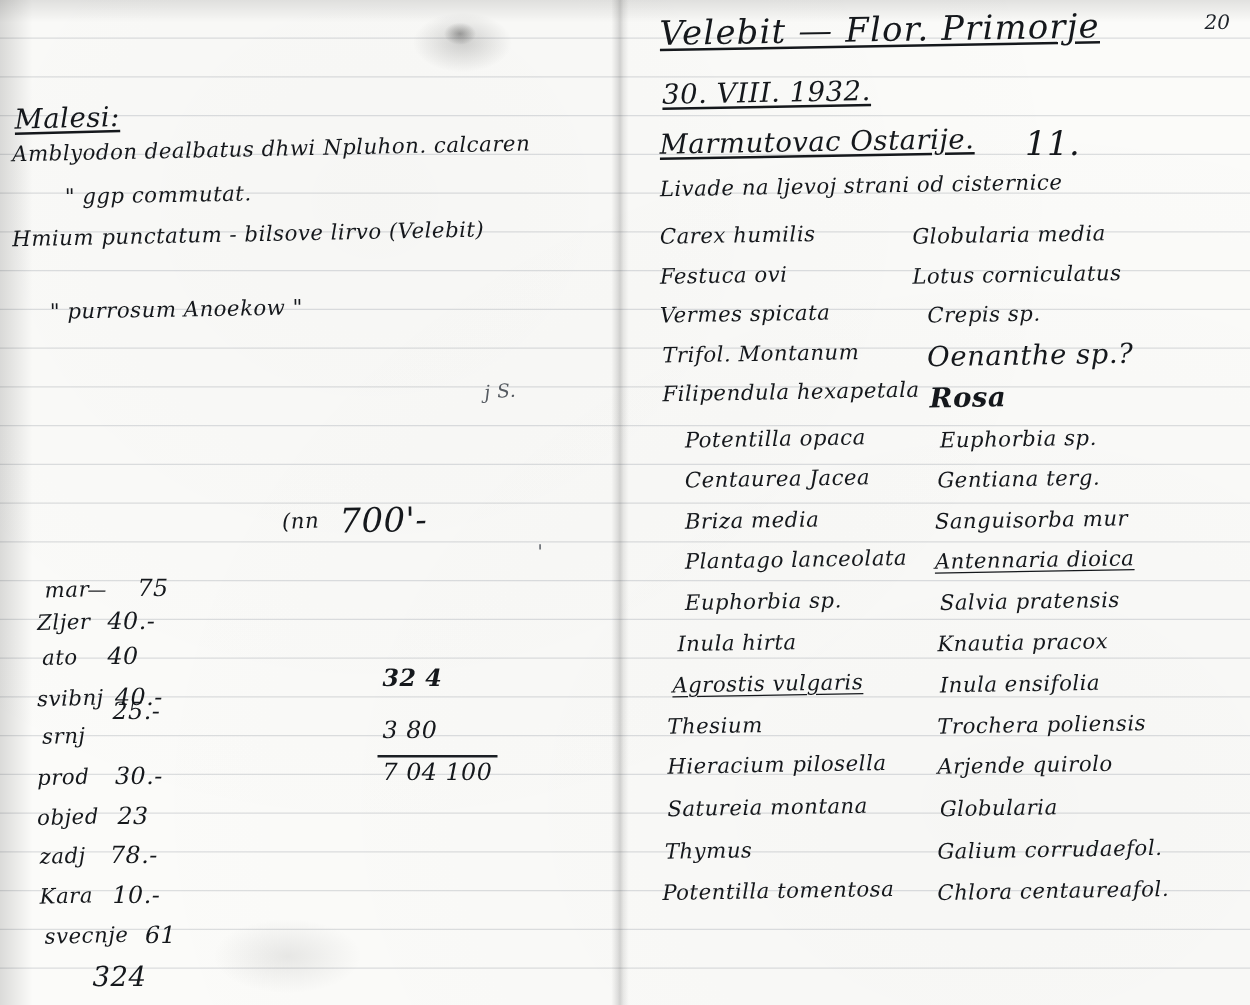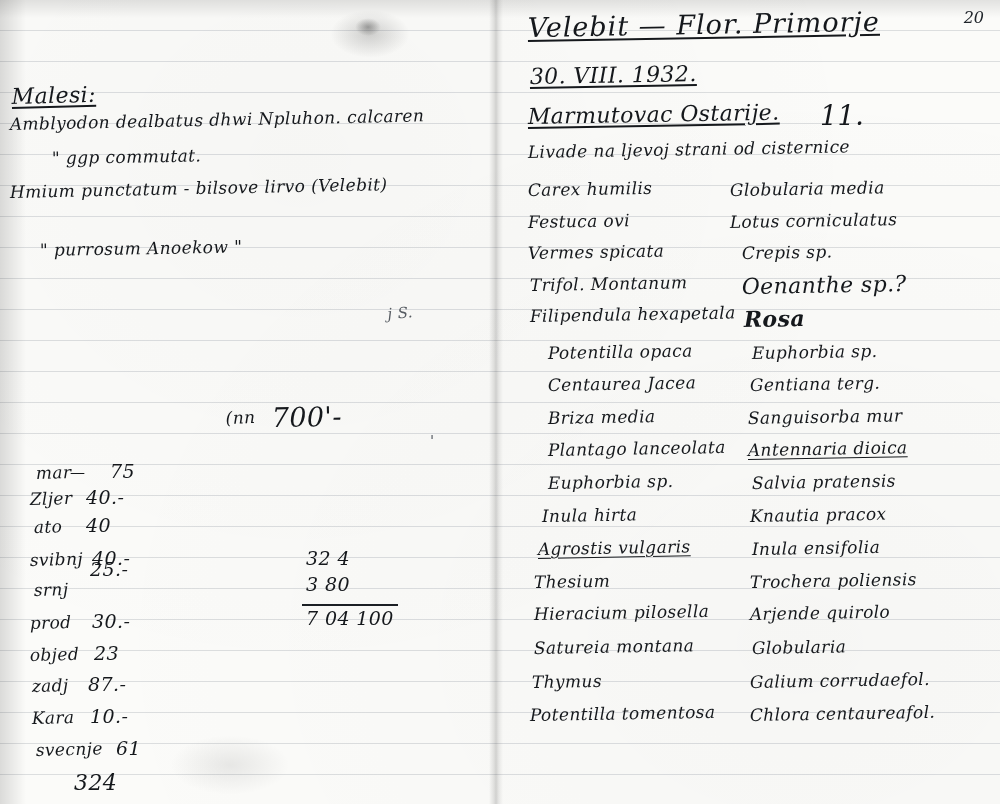--- a/index.html
+++ b/index.html
@@ -182,32 +182,32 @@
     <div class="hw ledger-label" style="left:34px; top:580px; transform:rotate(-1.5deg);">srnj</div>
     <div class="hw ledger-value" style="left:90px; top:558px;">25.-</div>
 
     <div class="hw ledger-label" style="left:30px; top:613px; transform:rotate(-1.5deg);">prod</div>
     <div class="hw ledger-value" style="left:92px; top:610px;">30.-</div>
 
     <div class="hw ledger-label" style="left:30px; top:645px; transform:rotate(-1.5deg);">objed</div>
     <div class="hw ledger-value" style="left:94px; top:642px;">23</div>
 
     <div class="hw ledger-label" style="left:32px; top:676px; transform:rotate(-1.5deg);">zadj</div>
-    <div class="hw ledger-value" style="left:88px; top:673px;">87.-</div>
+    <div class="hw ledger-value" style="left:88px; top:673px;">78.-</div>
 
     <div class="hw ledger-label" style="left:32px; top:708px; transform:rotate(-1.5deg);">Kara</div>
     <div class="hw ledger-value" style="left:90px; top:705px;">10.-</div>
 
     <div class="hw ledger-label" style="left:36px; top:740px; transform:rotate(-1.5deg);">svecnje</div>
     <div class="hw ledger-value" style="left:116px; top:737px;">61</div>
 
     <div class="hw ledger-value" style="left:74px; top:770px; font-size:22px;">324</div>
   </div>
 
-  <div class="hw num" style="left:306px; top:547px;">32 4</div>
+  <div class="hw num" style="left:306px; top:532px;font-weight:bold;">32 4</div>
   <div class="hw num" style="left:306px; top:573px;">3 80</div>
   <div class="rule-line" style="left:302px; top:604px; width:96px;"></div>
   <div class="hw num" style="left:306px; top:607px;text-align:right;">7 04 100</div>
 
   <div class="hw huge u" style="left:528px; top:12px; transform:rotate(-1deg); letter-spacing:1px;">Velebit — Flor. Primorje</div>
 
   <div class="hw big u" style="left:530px; top:64px; transform:rotate(-1deg);">30. VIII. 1932.</div>
 
   <div class="hw big u" style="left:528px; top:104px; transform:rotate(-1deg);">Marmutovac  Ostarije.</div>
   <div class="hw huge" style="left:820px; top:100px;">11.</div>

